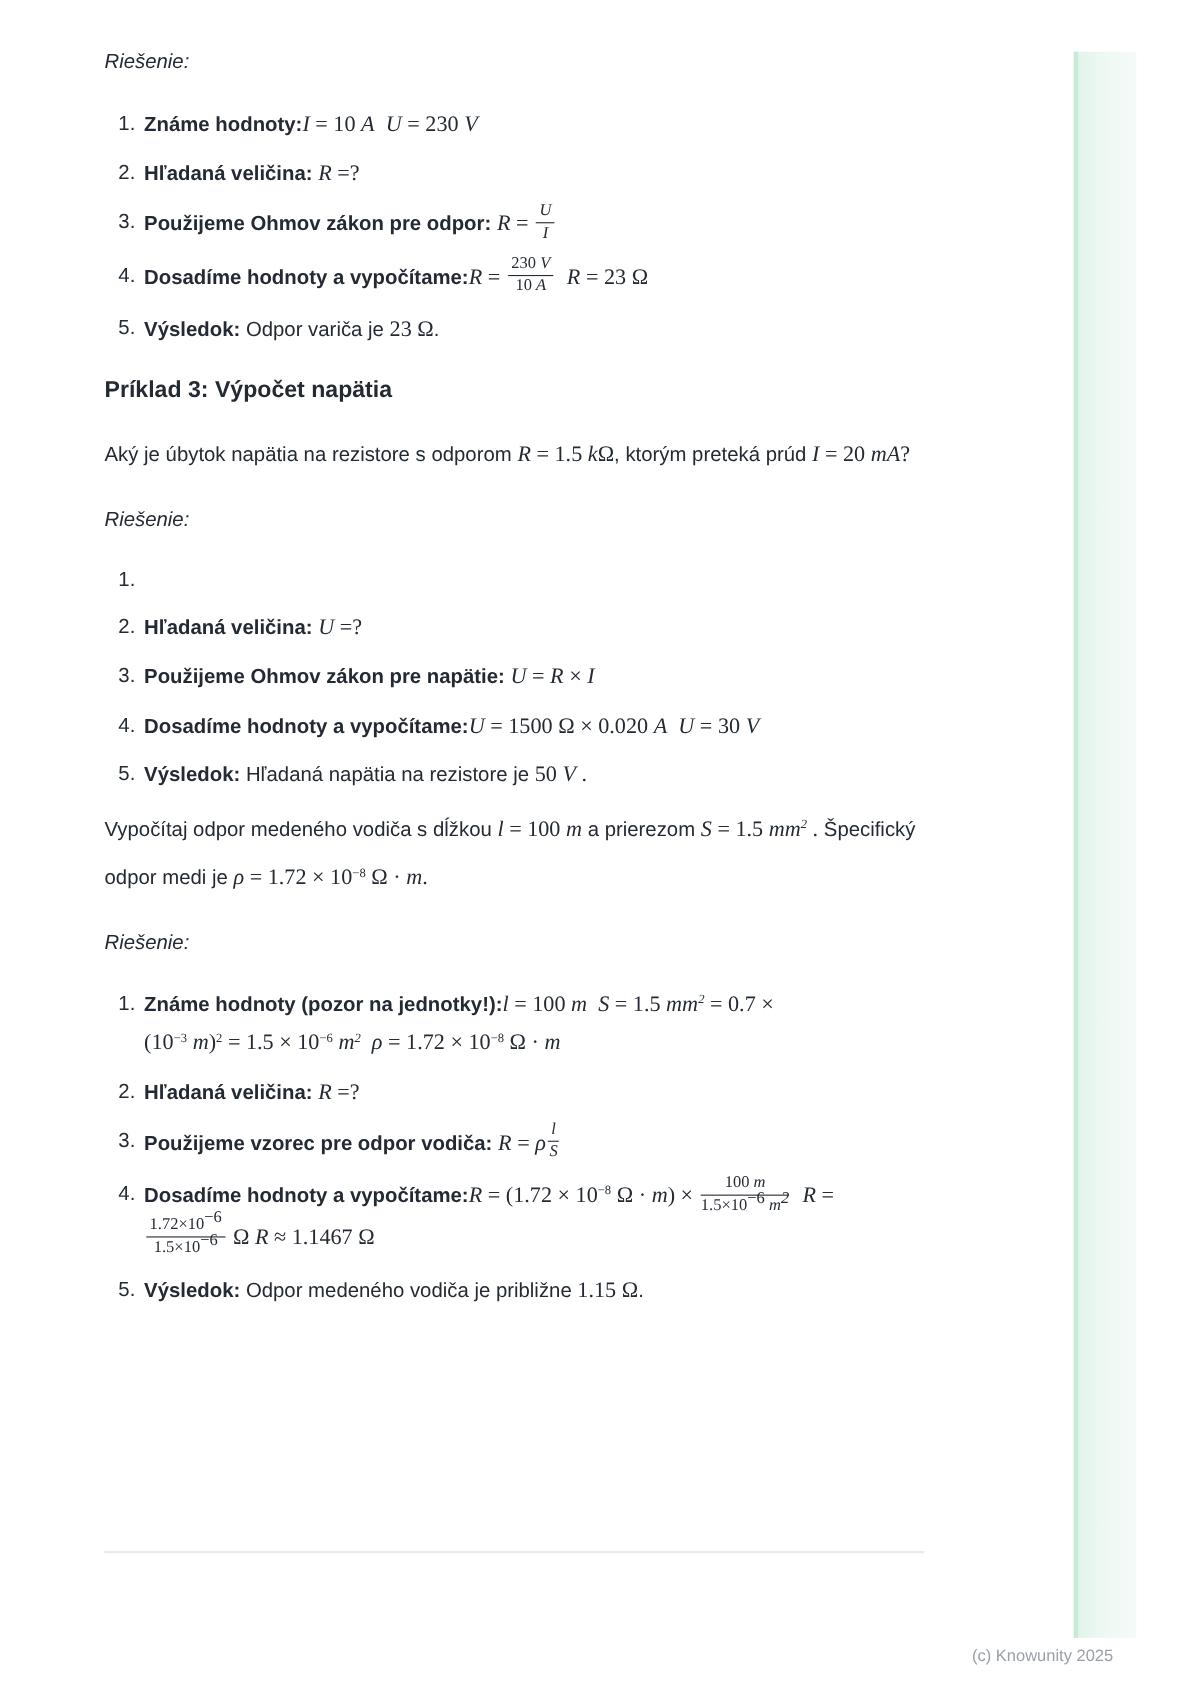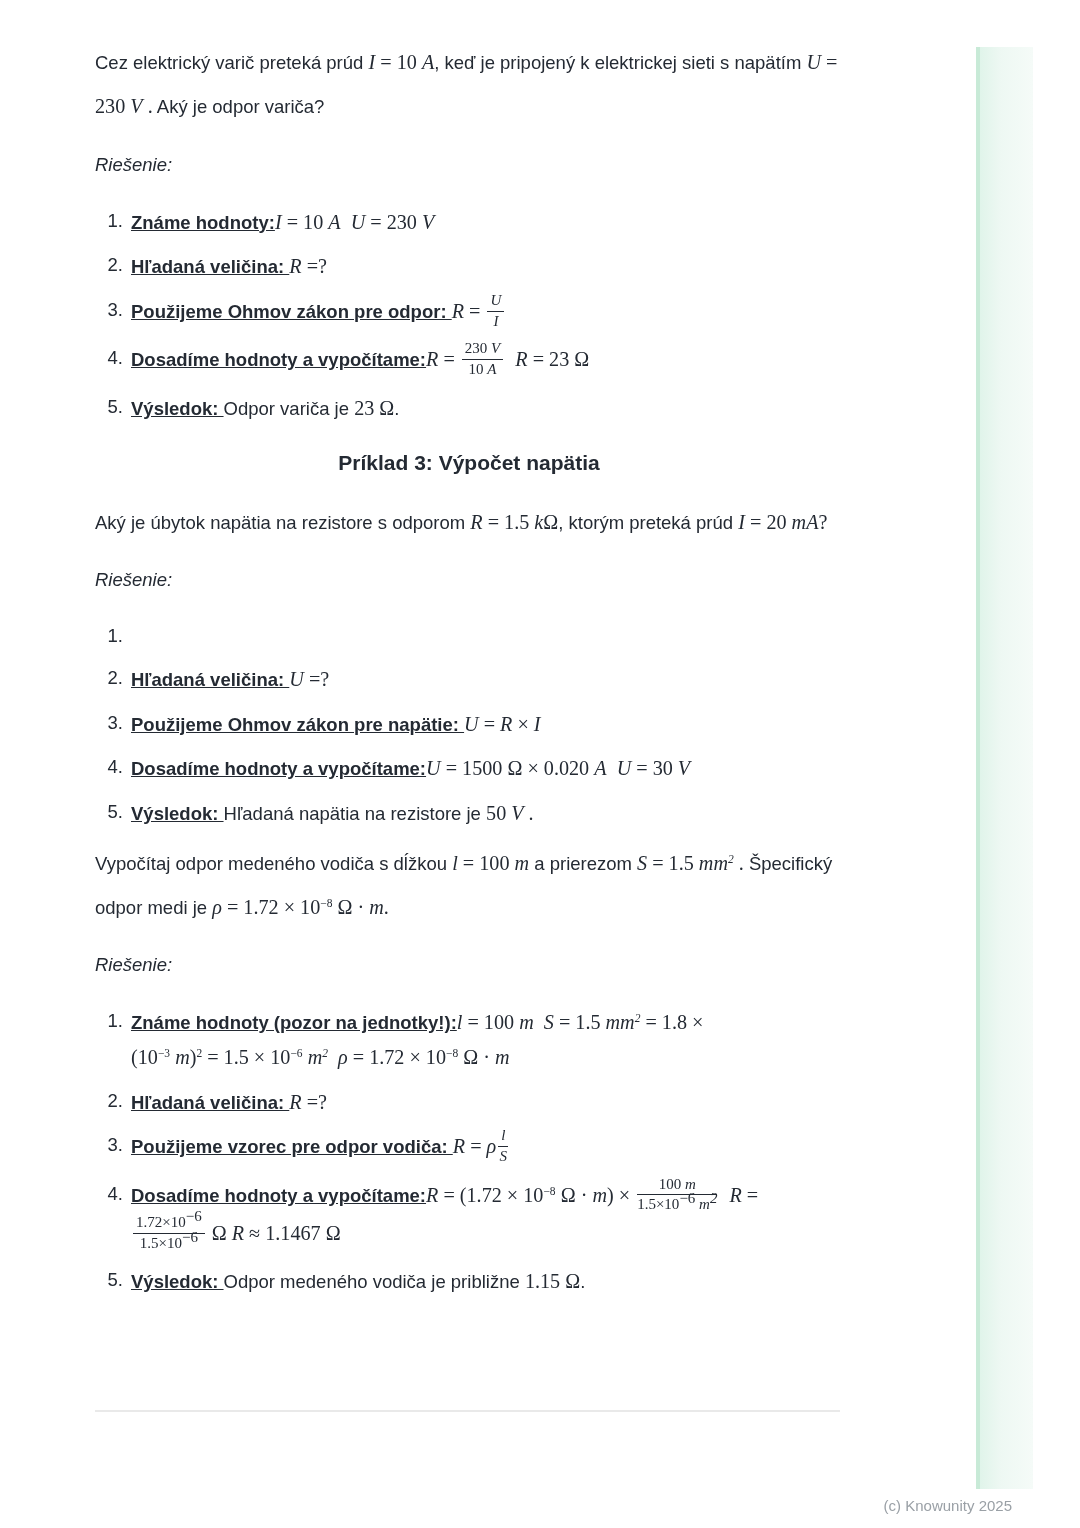--- a/index.html
+++ b/index.html
@@ -23,28 +23,28 @@
   .content {
     position:absolute; left:95px; top:40px; width:748px; z-index:1;
     font-size:18.5px;
   }
 
   .para { margin:0 0 20px 0; line-height:2.2; }
   .riesenie { font-style:italic; margin:0 0 24px 0; line-height:1.72; }
 
   h2.heading {
     font-size:21px; font-weight:700; line-height:1.55;
-    margin:22px 0 20px 0; color:#242a33;text-align:center;
+    margin:22px 0 20px 0; color:#242a33;
   }
 
   .steps { margin:0 0 0 2px; }
   .step { display:flex; margin-bottom:10px; line-height:1.72; }
   .step .n { flex:0 0 26px; width:26px; text-align:right; margin-right:8px; }
   .step .body { flex:1 1 auto; }
-  .b { font-weight:700;text-decoration:underline; }
+  .b { font-weight:700; }
 
   
   .m, .mi {
     font-family:"Liberation Serif","DejaVu Serif",serif;
     font-size:1.09em;
   }
   .mi { font-style:italic; }
   .sup { font-size:0.62em; vertical-align:super; line-height:0; }
 
   
@@ -68,21 +68,20 @@
   }
 </style>
 </head>
 <body>
 
 <div class="page">
   <div class="accent-bar"></div>
 
   <div class="content">
 
-    <p class="para"><span>Cez elektrický varič preteká prúd </span><span class="mi">I</span><span class="m"> = 10 </span><span class="mi">A</span><span>, keď je pripojený k elektrickej sieti s napätím </span><span class="mi">U</span><span class="m"> = 230 </span><span class="mi">V</span><span class="m"> .</span><span> Aký je odpor variča?</span></p>
     <p class="riesenie">Riešenie:</p>
     <div class="steps">
       <div class="step">
         <span class="n">1.</span>
         <div class="body"><span class="b">Známe hodnoty:</span><span><span class="mi">I</span><span class="m"> = 10 </span><span class="mi">A</span><span class="m"> </span><span class="mi">U</span><span class="m"> = 230 </span><span class="mi">V</span></span></div>
       </div>
       <div class="step">
         <span class="n">2.</span>
         <div class="body"><span class="b">Hľadaná veličina: </span><span><span class="mi">R</span><span class="m"> =?</span></span></div>
       </div>
@@ -126,21 +125,21 @@
         <div class="body"><span class="b">Výsledok: </span><span><span>Hľadaná napätia na rezistore je </span><span class="m">50 </span><span class="mi">V</span><span class="m"> .</span></span></div>
       </div>
     </div>
 
     <p class="para"><span>Vypočítaj odpor medeného vodiča s dĺžkou </span><span class="mi">l</span><span class="m"> = 100 </span><span class="mi">m</span><span> a prierezom </span><span class="mi">S</span><span class="m"> = 1.5 </span><span class="mi">mm</span><span class="mi sup">2</span><span class="m"> .</span><span> Špecifický odpor medi je </span><span class="mi">ρ</span><span class="m"> = 1.72 × 10</span><span class="m sup">−8</span><span class="m"> Ω · </span><span class="mi">m</span><span class="m">.</span></p>
     <p class="riesenie">Riešenie:</p>
     <div class="steps">
       <div class="step">
         <span class="n">1.</span>
         <div class="body">
-          <div><span class="b">Známe hodnoty (pozor na jednotky!):</span><span><span class="mi">l</span><span class="m"> = 100 </span><span class="mi">m</span><span class="m"> </span><span class="mi">S</span><span class="m"> = 1.5 </span><span class="mi">mm</span><span class="mi sup">2</span><span class="m"> = 1.8 ×</span></span></div>
+          <div><span class="b">Známe hodnoty (pozor na jednotky!):</span><span><span class="mi">l</span><span class="m"> = 100 </span><span class="mi">m</span><span class="m"> </span><span class="mi">S</span><span class="m"> = 1.5 </span><span class="mi">mm</span><span class="mi sup">2</span><span class="m"> = 0.7 ×</span></span></div>
           <div><span><span class="m">(10</span><span class="m sup">−3</span><span class="m"> </span><span class="mi">m</span><span class="m">)</span><span class="m sup">2</span><span class="m"> = 1.5 × 10</span><span class="m sup">−6</span><span class="m"> </span><span class="mi">m</span><span class="mi sup">2</span><span class="m"> </span><span class="mi">ρ</span><span class="m"> = 1.72 × 10</span><span class="m sup">−8</span><span class="m"> Ω · </span><span class="mi">m</span></span></div>
         </div>
       </div>
       <div class="step">
         <span class="n">2.</span>
         <div class="body"><span class="b">Hľadaná veličina: </span><span><span class="mi">R</span><span class="m"> =?</span></span></div>
       </div>
       <div class="step">
         <span class="n">3.</span>
         <div class="body"><span class="b">Použijeme vzorec pre odpor vodiča: </span><span><span class="mi">R</span><span class="m"> = </span><span class="mi">ρ</span></span><span class="frac"><span class="fnum"><span class="mi">l</span></span><span class="fden"><span class="mi">S</span></span></span></div>

